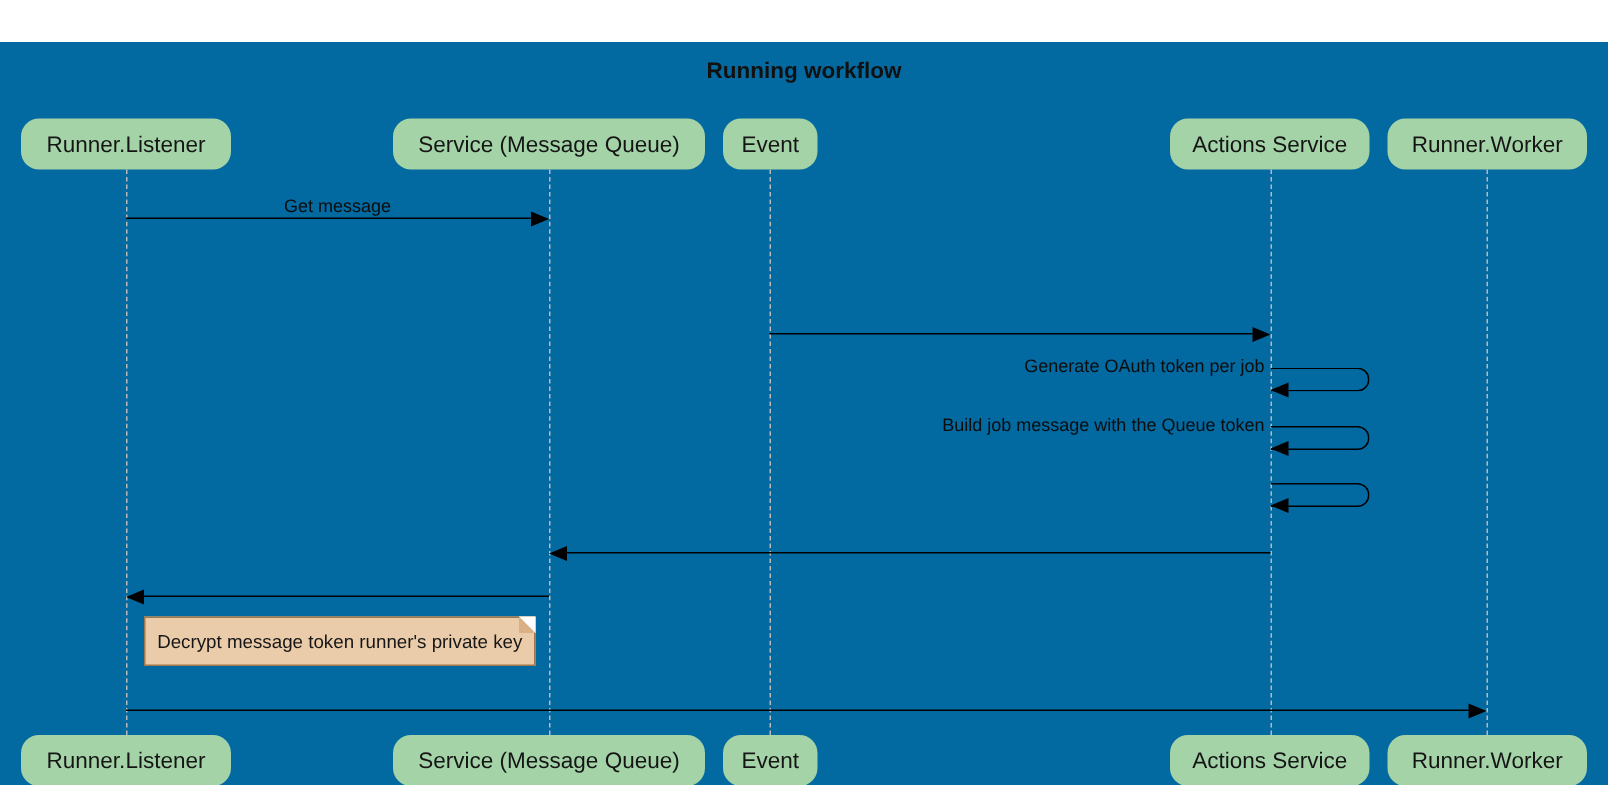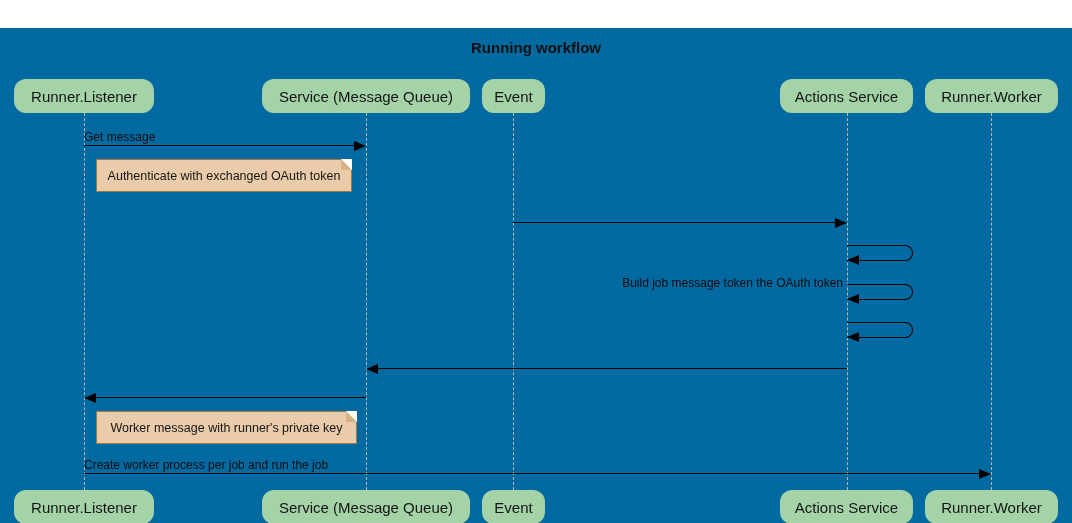--- a/index.html
+++ b/index.html
@@ -19,21 +19,21 @@
   }
   .participant {
     position:absolute; height:34px; background:#a4d3a8;
     border-radius:12px; display:flex; align-items:center; justify-content:center;
     font-size:15px; color:#151515; box-sizing:border-box;
   }
   .p-top { top:51px; }
   .p-bottom { top:462px; }
   .msg-label {
     position:absolute; font-size:12px; color:#0d0d0d; white-space:nowrap;
-    height:14px; line-height:14px;
+    text-align:center; height:14px; line-height:14px;
   }
   .msg-label.right { text-align:right; }
   .msg-line {
     position:absolute; height:0; border-top:1.5px solid #000;
   }
   .arrowhead { position:absolute; width:0; height:0; }
   .head-right { border-left:12px solid #000; border-top:5px solid transparent; border-bottom:5px solid transparent; }
   .head-left  { border-right:12px solid #000; border-top:5px solid transparent; border-bottom:5px solid transparent; }
   .self-loop {
     position:absolute; left:847px; width:66px; height:16px;
@@ -68,44 +68,43 @@
   <div class="participant p-top" style="left:14px;width:140px">Runner.Listener</div>
   <div class="participant p-top" style="left:262px;width:208px">Service (Message Queue)</div>
   <div class="participant p-top" style="left:482px;width:63px">Event</div>
   <div class="participant p-top" style="left:780px;width:133px">Actions Service</div>
   <div class="participant p-top" style="left:925px;width:133px">Runner.Worker</div>
 
   <div class="msg-label" style="left:84px;width:282px;top:102px">Get message</div>
   <div class="msg-line" style="left:84px;width:270px;top:117px"></div>
   <div class="arrowhead head-right" style="left:354px;top:113px"></div>
 
-  <div class="note" style="left:96px;top:131px;width:256px">Authenticate with exchanged OAuth token</div>
 
   <div class="msg-line" style="left:513px;width:322px;top:194px"></div>
   <div class="arrowhead head-right" style="left:835px;top:190px"></div>
 
+  <div class="msg-label right" style="right:229px;width:420px;top:209px">Generate OAuth token per job</div>
   <div class="self-loop" style="top:217px"></div>
   <div class="arrowhead head-left" style="left:847px;top:227px"></div>
 
-  <div class="msg-label right" style="right:229px;width:420px;top:248px">Build job message token the OAuth token</div>
+  <div class="msg-label right" style="right:229px;width:420px;top:248px">Build job message with the Queue token</div>
   <div class="self-loop" style="top:256px"></div>
   <div class="arrowhead head-left" style="left:847px;top:266px"></div>
 
   <div class="self-loop" style="top:294px"></div>
   <div class="arrowhead head-left" style="left:847px;top:304px"></div>
 
   <div class="msg-line" style="left:378px;width:469px;top:340px"></div>
   <div class="arrowhead head-left" style="left:366px;top:336px"></div>
 
   <div class="msg-line" style="left:96px;width:270px;top:369px"></div>
   <div class="arrowhead head-left" style="left:84px;top:365px"></div>
 
-  <div class="note" style="left:96px;top:383px;width:261px">Worker message with runner's private key</div>
+  <div class="note" style="left:96px;top:383px;width:261px">Decrypt message token runner's private key</div>
 
-  <div class="msg-label" style="left:84px;width:907px;top:430px">Create worker process per job and run the job</div>
   <div class="msg-line" style="left:84px;width:895px;top:445px"></div>
   <div class="arrowhead head-right" style="left:979px;top:441px"></div>
 
   <div class="participant p-bottom" style="left:14px;width:140px">Runner.Listener</div>
   <div class="participant p-bottom" style="left:262px;width:208px">Service (Message Queue)</div>
   <div class="participant p-bottom" style="left:482px;width:63px">Event</div>
   <div class="participant p-bottom" style="left:780px;width:133px">Actions Service</div>
   <div class="participant p-bottom" style="left:925px;width:133px">Runner.Worker</div>
 
 </div>

